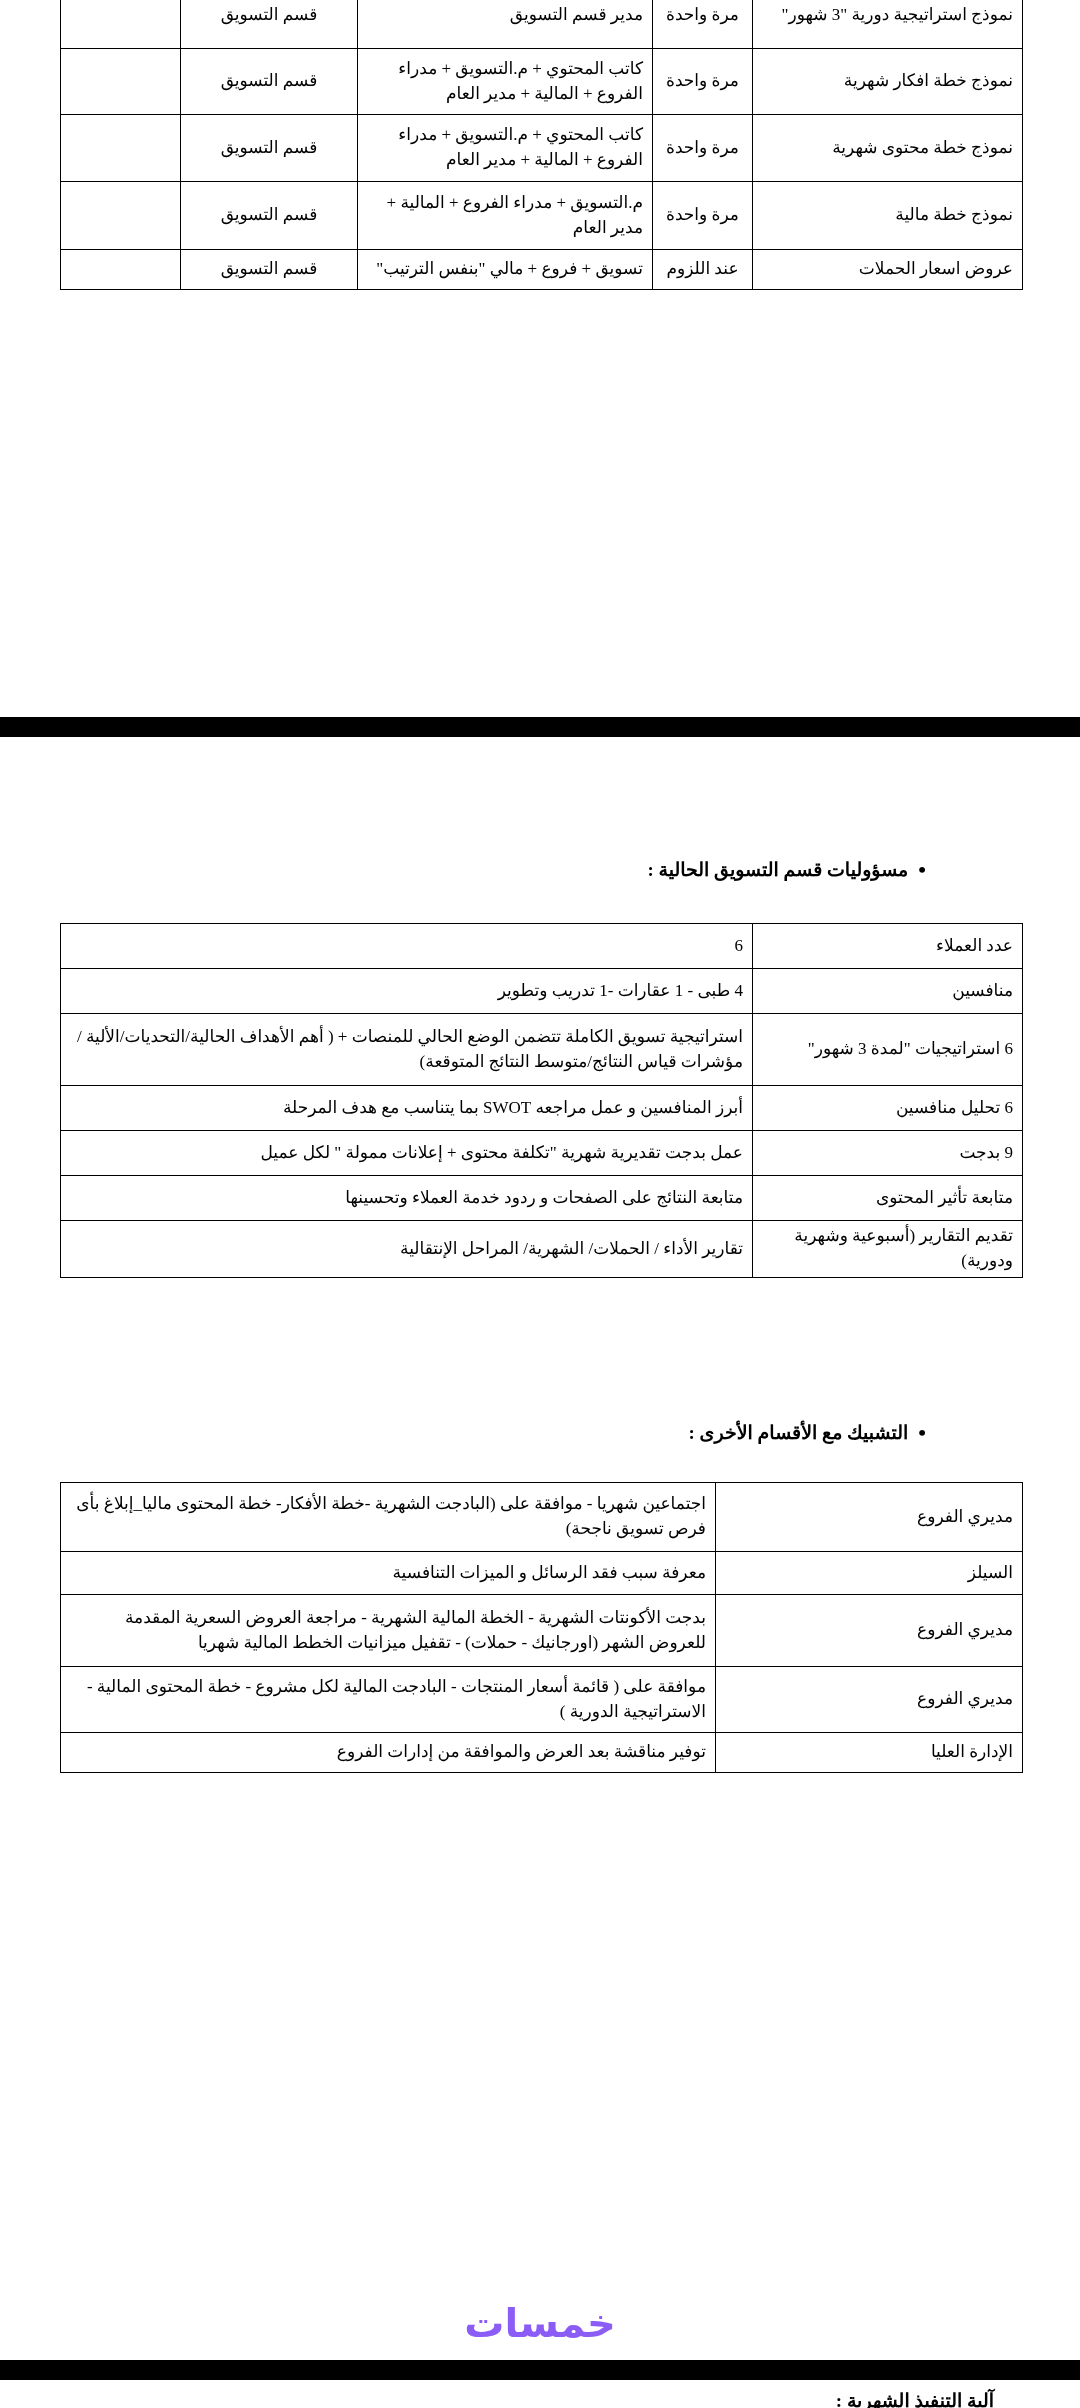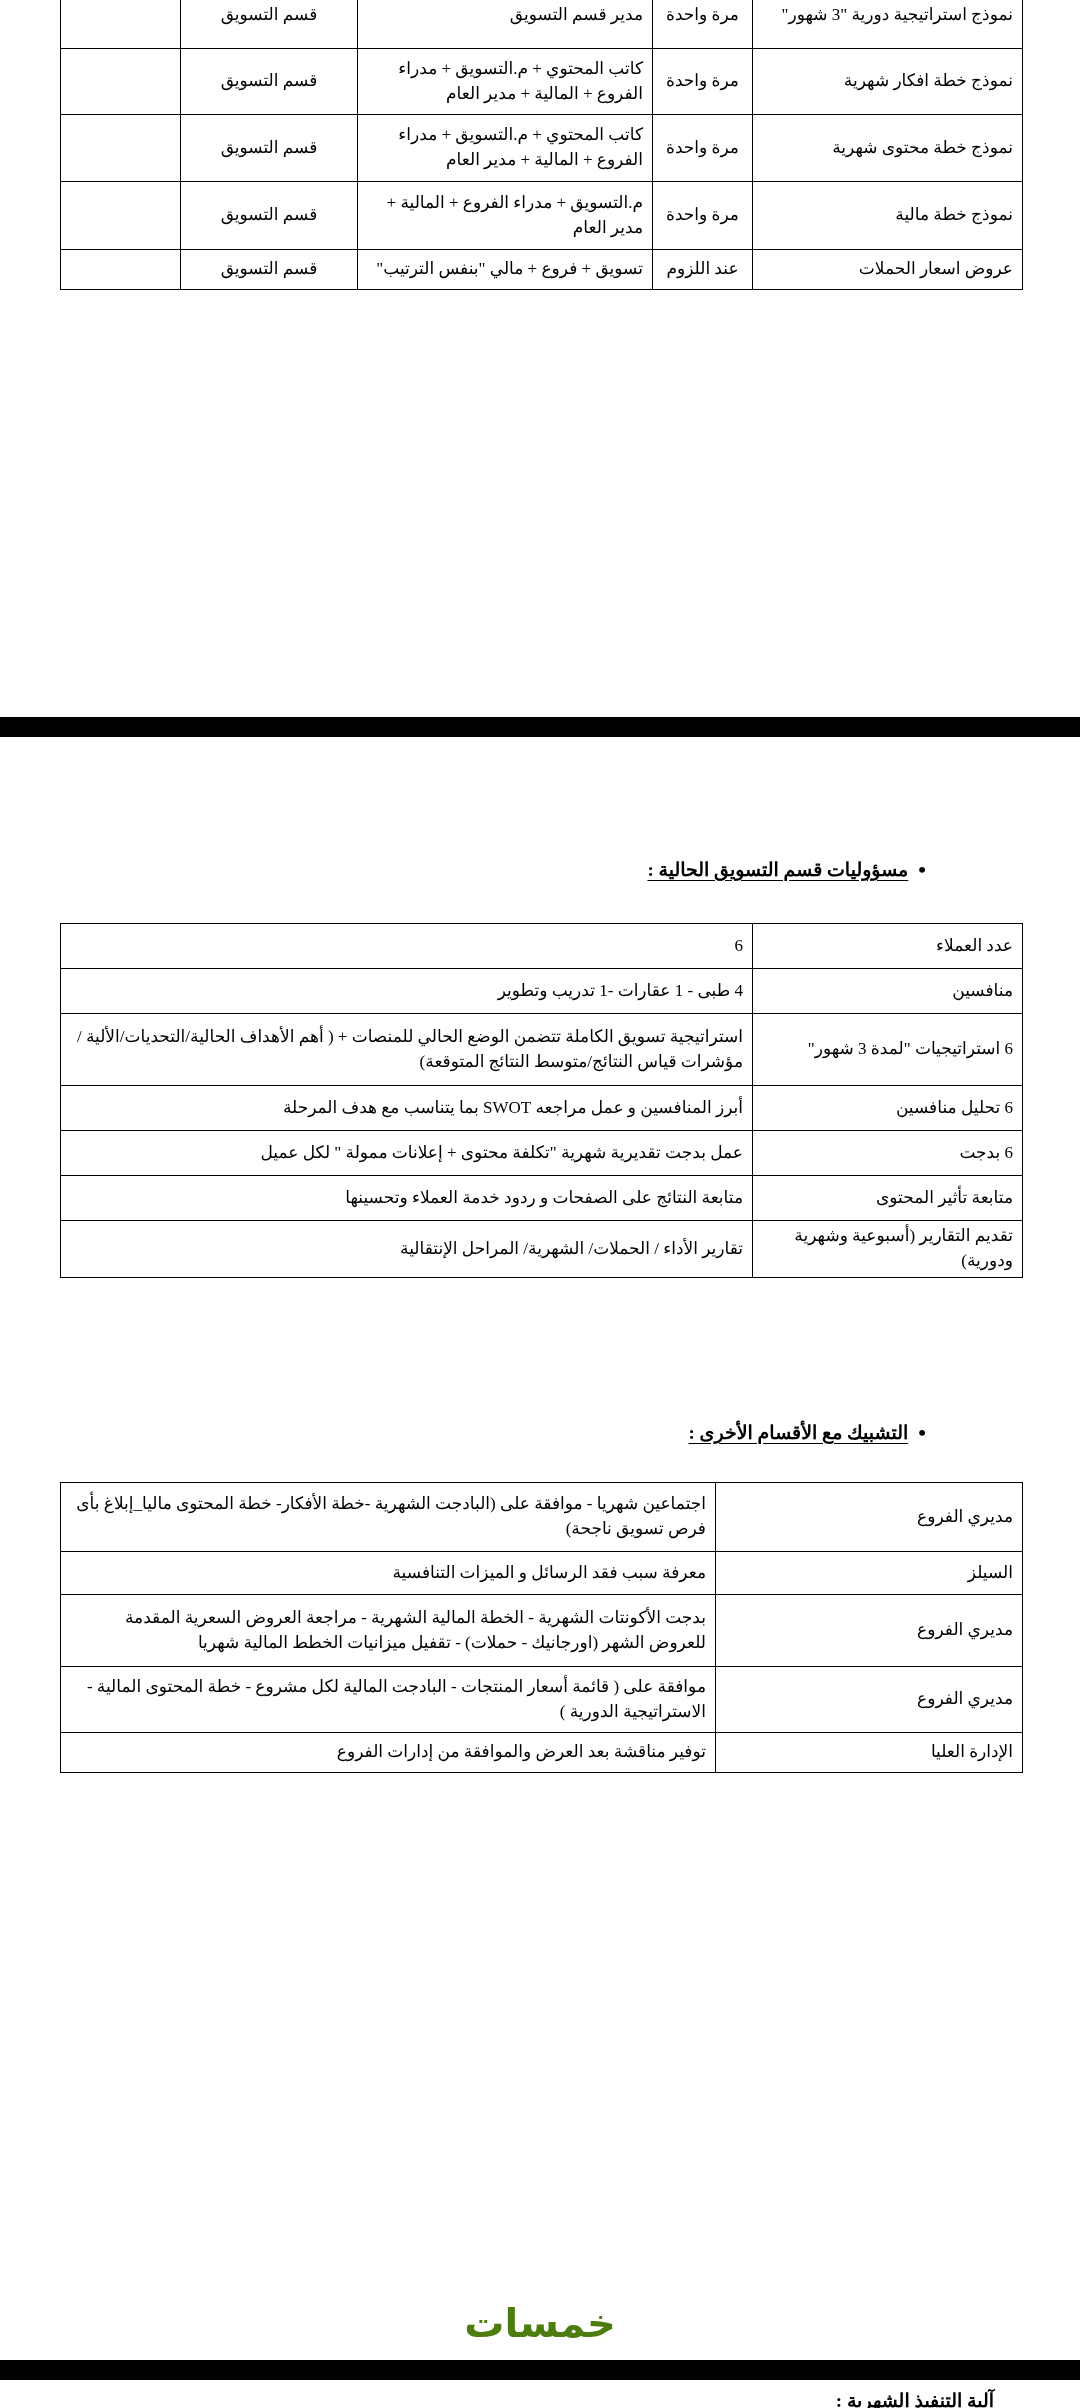--- a/index.html
+++ b/index.html
@@ -25,32 +25,32 @@
   .c-note{text-align:center;}
   
   .lbl{}
   .val{text-align:right;}
   
   .heading{
     position:absolute;right:154px;display:flex;align-items:center;gap:10px;
     font-size:19px;font-weight:bold;
   }
   .heading .bullet{font-size:22px;line-height:1;}
-  .heading .heading-text{text-decoration:underline;text-underline-offset:4px;}
+  .heading .heading-text{text-underline-offset:4px;}
   .h1-pos{top:858px;}
   .h2-pos{top:1421px;}
   
   .pagebreak{position:absolute;left:0;width:1080px;height:20px;background:#000;}
   .pb1{top:717px;}
   .pb2{top:2360px;}
   
   .watermark{
     position:absolute;top:2300px;left:50%;transform:translateX(-50%);
     font-family:"DejaVu Sans","Liberation Sans",sans-serif;
-    font-size:40px;font-weight:bold;color:#4d7c0f;letter-spacing:2px;
+    font-size:40px;font-weight:bold;color:#8b5cf6;letter-spacing:2px;
   }
   
   .next-heading{
     position:absolute;top:2389px;right:86px;
     font-size:19px;font-weight:bold;text-decoration:underline;text-underline-offset:4px;
   }
 </style>
 </head>
 <body>
 
@@ -126,21 +126,21 @@
       </tr>
       <tr style="height:72px">
         <td class="lbl">6 استراتيجيات "لمدة 3 شهور"</td>
         <td class="val">استراتيجية تسويق الكاملة تتضمن الوضع الحالي للمنصات + ( أهم الأهداف الحالية/التحديات/الألية /مؤشرات قياس النتائج/متوسط النتائج المتوقعة)</td>
       </tr>
       <tr style="height:45px">
         <td class="lbl">6 تحليل منافسين</td>
         <td class="val">أبرز المنافسين و عمل مراجعه SWOT بما يتناسب مع هدف المرحلة</td>
       </tr>
       <tr style="height:45px">
-        <td class="lbl">6 بدجت</td>
+        <td class="lbl">9 بدجت</td>
         <td class="val">عمل بدجت تقديرية  شهرية "تكلفة محتوى + إعلانات ممولة " لكل عميل</td>
       </tr>
       <tr style="height:45px">
         <td class="lbl">متابعة تأثير المحتوى</td>
         <td class="val">متابعة النتائج على الصفحات و ردود خدمة العملاء وتحسينها</td>
       </tr>
       <tr style="height:57px">
         <td class="lbl">تقديم التقارير (أسبوعية وشهرية ودورية)</td>
         <td class="val">تقارير الأداء / الحملات/ الشهرية/ المراحل الإنتقالية</td>
       </tr>

